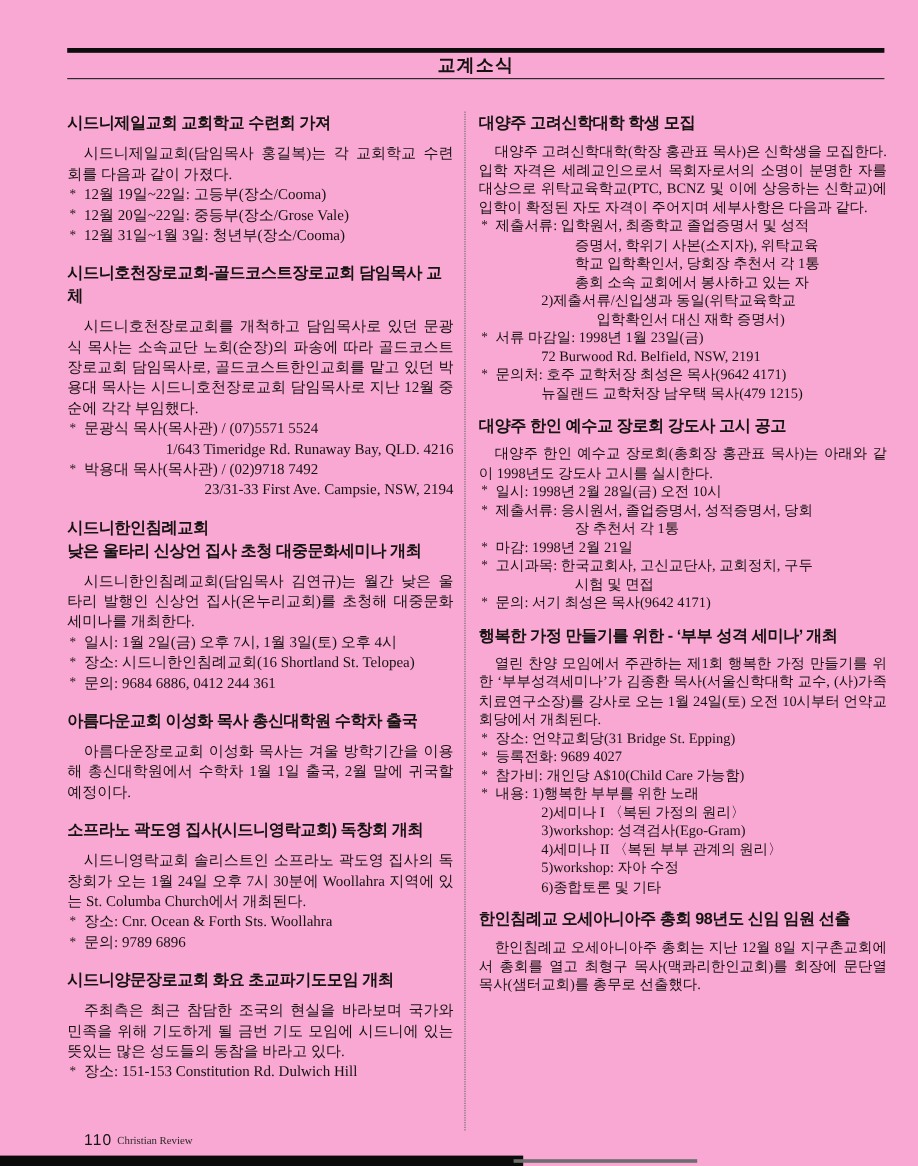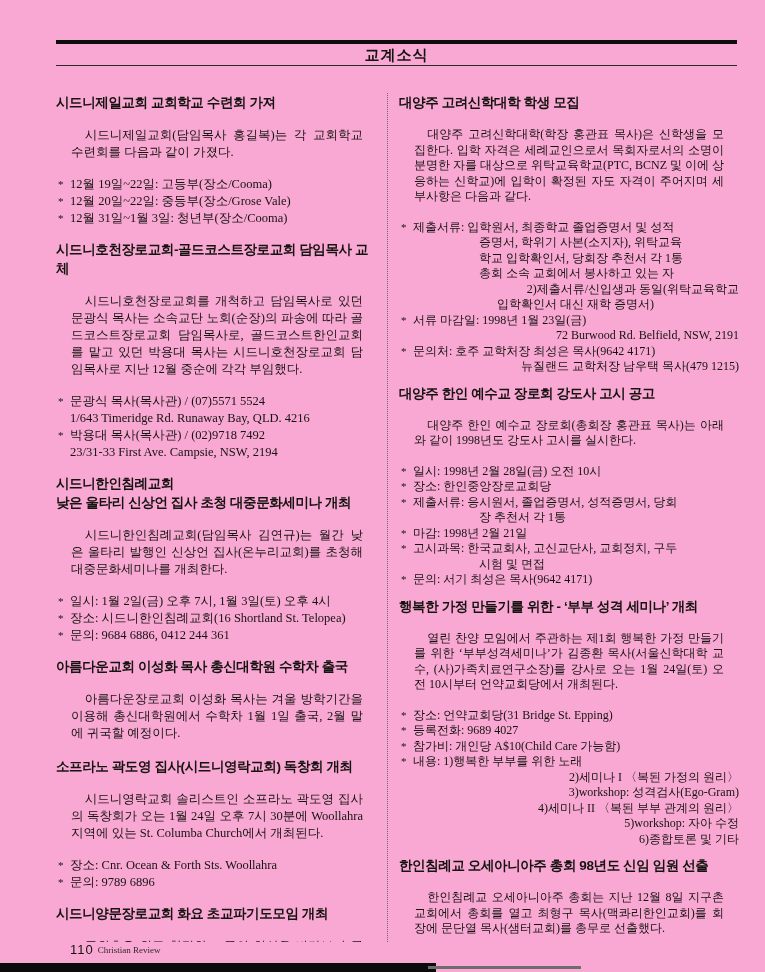--- a/index.html
+++ b/index.html
@@ -33,29 +33,29 @@
 
   .article { margin:0 0 13px 0; }
   .col-right .article { margin-bottom:9px; }
   .article-title {
     font-family:"Liberation Sans","DejaVu Sans",sans-serif;
     font-weight:bold; font-size:13.5px; line-height:19px;
     letter-spacing:-0.4px;
     margin:0 0 8px 0;
   }
   .col-right .article-title { margin-bottom:7px; }
-  .article-body p.para { margin:15px; text-indent:1.1em; text-align:justify; }
+  .article-body p.para { margin:0; text-indent:1.1em; text-align:justify; }
   .line { position:relative; padding-left:14px; }
   .line.li::before {
     content:"*";
     position:absolute; left:2px; top:0px;
     font-size:11px; line-height:inherit;
   }
-  .cont.ind1 { padding-left:14px; }
-  .cont.ind2 { padding-left:52px;text-align:right; }
+  .cont.ind1 { padding-left:14px;text-align:right; }
+  .cont.ind2 { padding-left:52px; }
   .cont.ind3 { padding-left:80px; }
   .cont.ind4 { padding-left:98px; }
 
   
   .footer { position:absolute; left:70px; bottom:15px; display:flex; align-items:center; gap:4px; }
   .footer-page {
     font-family:"Liberation Sans","DejaVu Sans",sans-serif;
     font-weight:normal; font-size:13px; letter-spacing:1px;
   }
   .footer-journal {
@@ -144,21 +144,20 @@
             <div class="line cont ind2">72 Burwood Rd. Belfield, NSW, 2191</div>
             <div class="line li">문의처: 호주 교학처장 최성은 목사(9642 4171)</div>
             <div class="line cont ind2">뉴질랜드 교학처장 남우택 목사(479 1215)</div>
           </div>
         </section>
         <section class="article">
           <h2 class="article-title">대양주 한인 예수교 장로회 강도사 고시 공고</h2>
           <div class="article-body">
             <p class="para">대양주 한인 예수교 장로회(총회장 홍관표 목사)는 아래와 같이 1998년도 강도사 고시를 실시한다.</p>
             <div class="line li">일시: 1998년 2월 28일(금) 오전 10시</div>
-            <div class="line li">장소: 한인중앙장로교회당</div>
             <div class="line li">제출서류: 응시원서, 졸업증명서, 성적증명서, 당회</div>
             <div class="line cont ind3">장 추천서 각 1통</div>
             <div class="line li">마감: 1998년 2월 21일</div>
             <div class="line li">고시과목: 한국교회사, 고신교단사, 교회정치, 구두</div>
             <div class="line cont ind3">시험 및 면접</div>
             <div class="line li">문의: 서기 최성은 목사(9642 4171)</div>
           </div>
         </section>
         <section class="article">
           <h2 class="article-title">행복한 가정 만들기를 위한 - ‘부부 성격 세미나’ 개최</h2>

